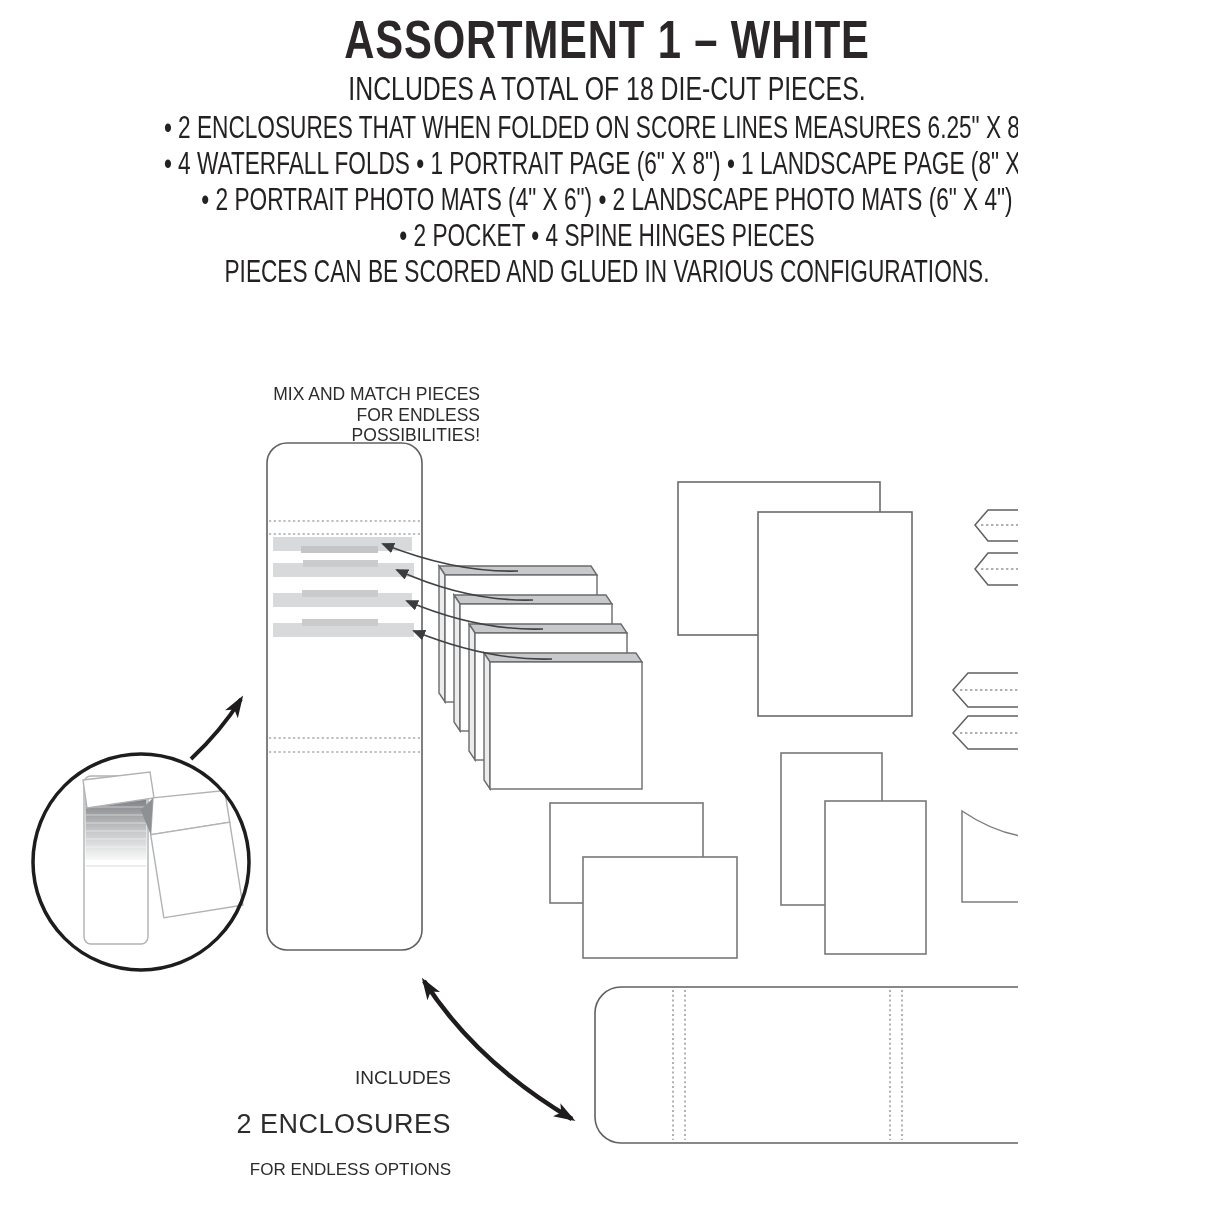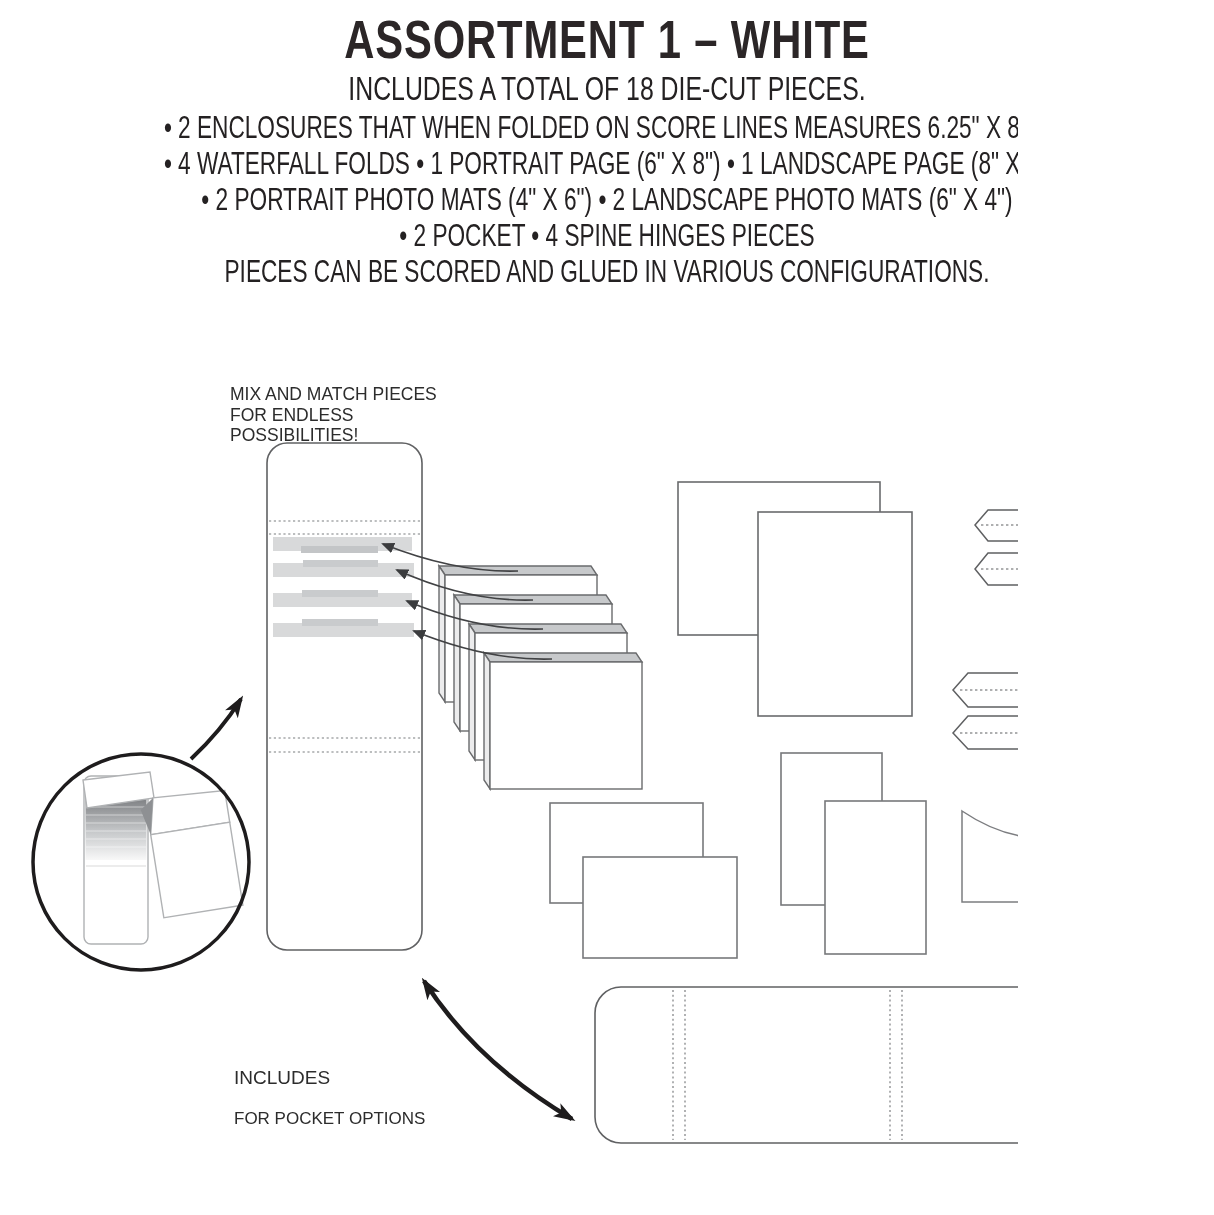--- a/index.html
+++ b/index.html
@@ -9,21 +9,21 @@
   }
   
   .header{position:absolute;left:0;top:14px;width:1214px;text-align:center;}
   .hline{display:block;white-space:nowrap;text-align:center;transform:scaleX(0.73);transform-origin:50% 50%;}
   .title{font-size:48px;line-height:52px;font-weight:bold;letter-spacing:1px;color:#2b2627;
          transform:scale(0.87,1.1);transform-origin:50% 50%;}
   .subtitle{font-size:34px;line-height:44px;color:#242122;}
   .bullet{font-size:31px;line-height:36px;color:#242122;}
   .footnote{font-size:31px;line-height:36px;color:#242122;}
   
-  .callout{position:absolute;text-align:left;font-size:17.5px;line-height:1.18;color:#2c2c2c;white-space:pre-line;}
+  .callout{position:absolute;text-align:right;font-size:17.5px;line-height:1.18;color:#2c2c2c;white-space:pre-line;}
   .inc1{font-size:19px;line-height:22px;}
   .inc2{font-size:27px;line-height:30px;letter-spacing:0.5px;}
   .inc3{font-size:17px;line-height:20px;}
   svg{position:absolute;left:0;top:0;}
 </style>
 </head>
 <body>
 
 <div class="canvas">
 
@@ -185,18 +185,19 @@
 
     <path d="M191,759 Q221,731 241,699" fill="none" stroke="#1e1c1d" stroke-width="4" marker-end="url(#mBig)"></path>
     <path d="M424,981 Q476,1062 572,1119" fill="none" stroke="#1e1c1d" stroke-width="4.5" marker-start="url(#mBigRev)" marker-end="url(#mBig)"></path>
   </svg>
 
   <div class="callout" style="left:230px;top:384px;width:250px;">MIX AND MATCH PIECES
 FOR ENDLESS POSSIBILITIES!</div>
 
 
 
-  <div class="callout" style="left:234px;top:1046px;width:230px;">
+  <div class="callout" style="left:221px;top:1046px;width:230px;">
     <div class="inc1">INCLUDES</div>
-    <div class="inc3">FOR POCKET OPTIONS</div>
+    <div class="inc2">2 ENCLOSURES</div>
+    <div class="inc3">FOR ENDLESS OPTIONS</div>
   </div>
 
 </div>
 
 </body></html>

